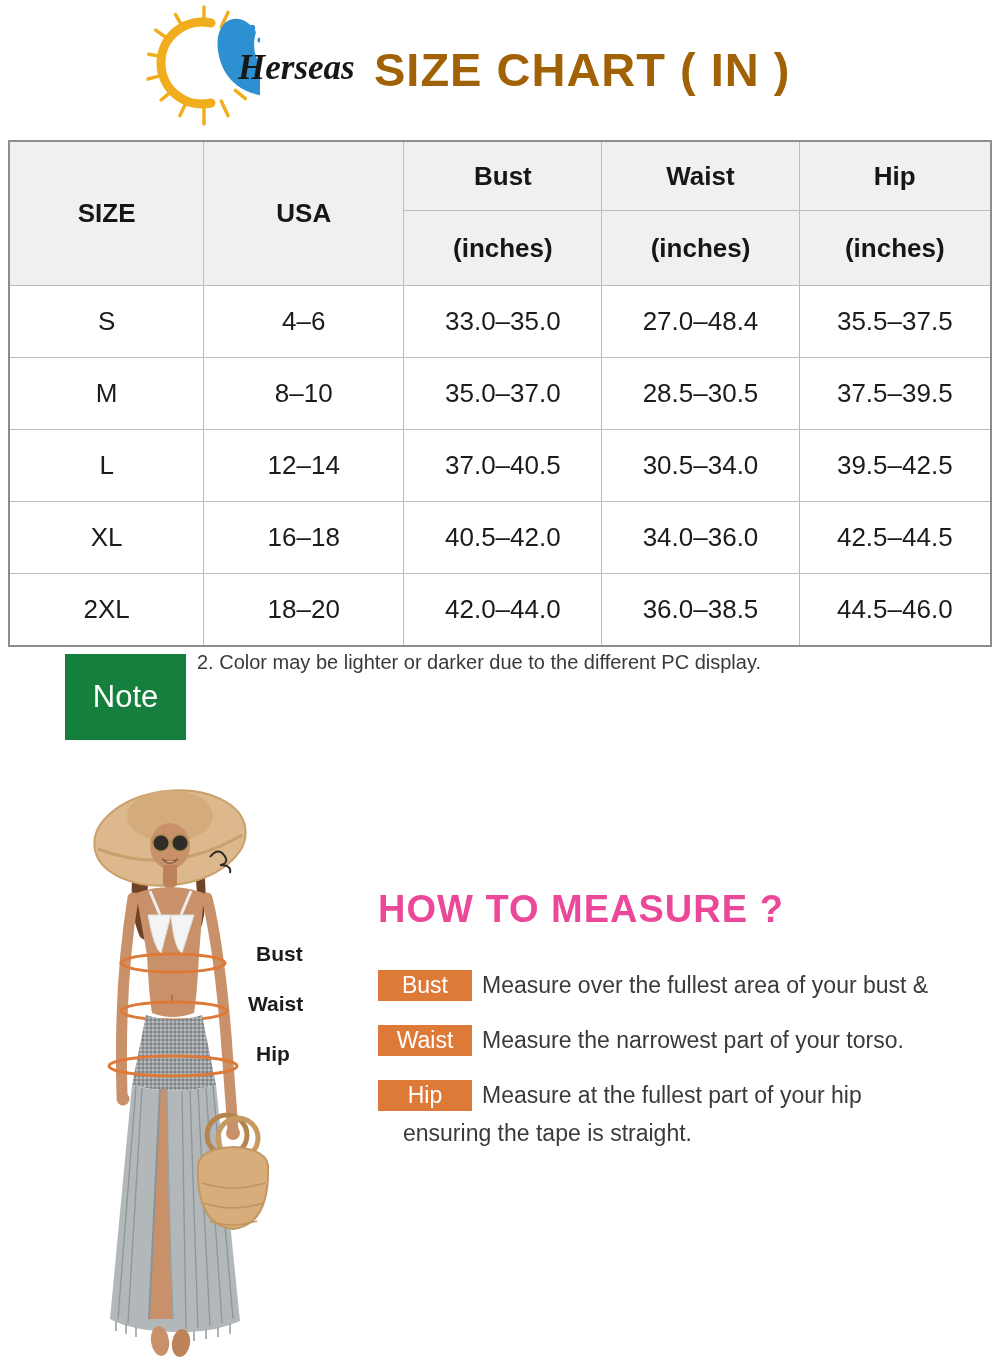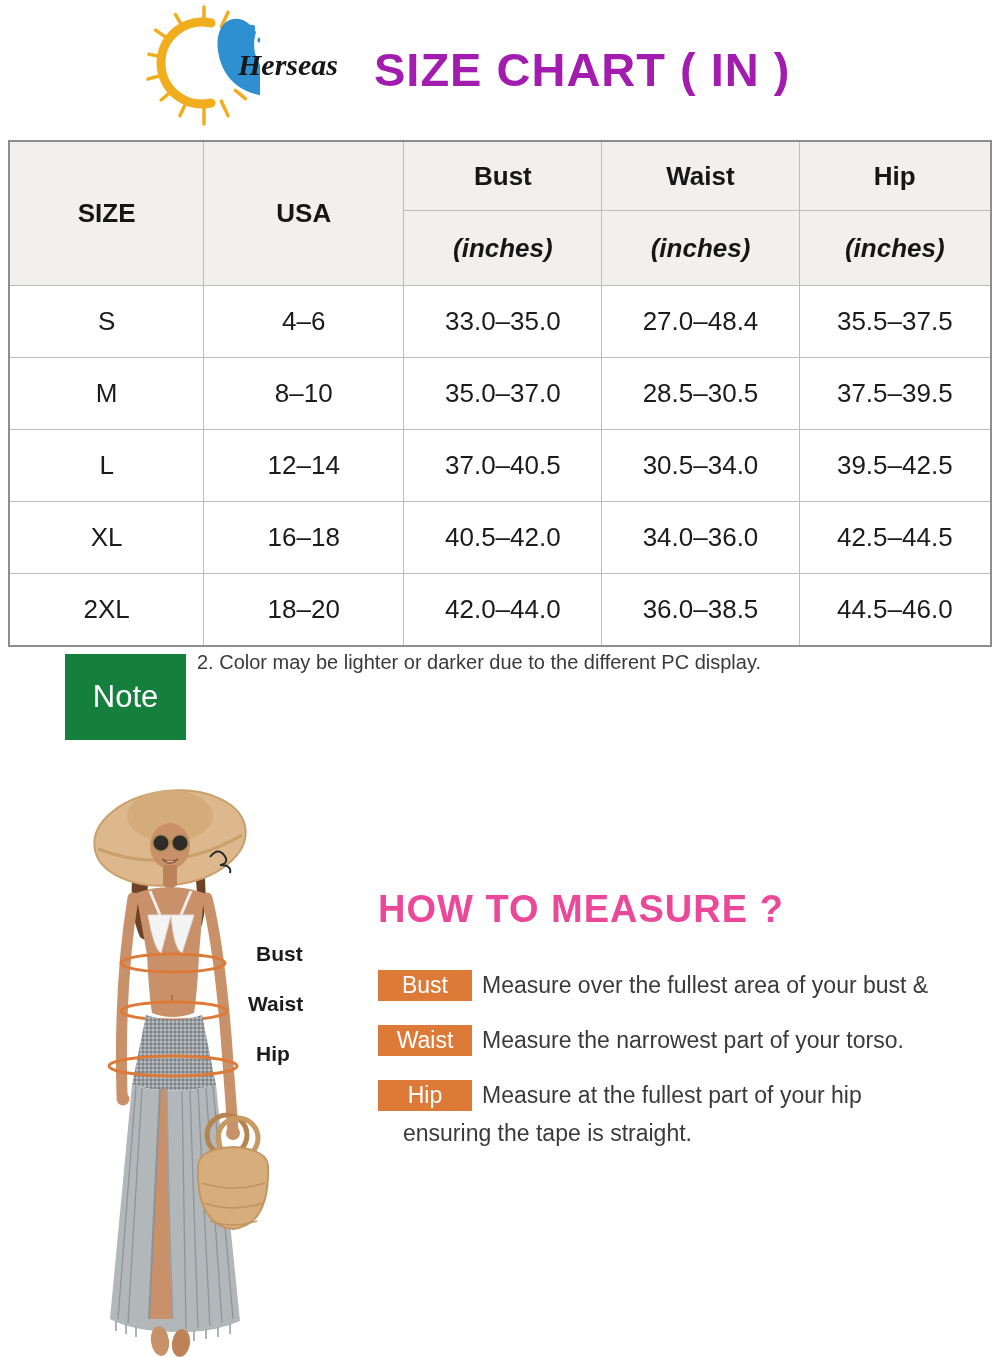--- a/index.html
+++ b/index.html
@@ -5,39 +5,39 @@
   html,body{margin:0;padding:0;background:#ffffff;}
   .page{
     position:relative;width:1000px;height:1357px;background:#ffffff;overflow:hidden;
     font-family:"Liberation Sans", sans-serif;color:#1b1b1b;
   }
   
   .logo-svg{position:absolute;left:140px;top:2px;}
   .brand{
     position:absolute;left:238px;top:48px;
     font-family:"Liberation Serif", serif;font-style:italic;font-weight:700;
-    font-size:30px;color:#171717;
+    font-size:35px;color:#171717;
   }
   .title{
     position:absolute;left:374px;top:42px;margin:0;
-    font-size:47px;font-weight:700;letter-spacing:1px;color:#a21caf;
+    font-size:47px;font-weight:700;letter-spacing:1px;color:#a16207;
   }
   
   table.size-table{
     position:absolute;left:8px;top:140px;width:984px;
     border-collapse:collapse;table-layout:fixed;
     border:2px solid #8d8d8d;
   }
   .size-table th,.size-table td{
     border:1px solid #bdbdbd;text-align:center;vertical-align:middle;
     font-size:26px;
   }
   .size-table thead th{background:#f1f0ef;font-weight:700;color:#161616;}
   .size-table .hrow1 th{height:66px;}
-  .size-table .hrow2 th{height:72px;font-style:italic;}
+  .size-table .hrow2 th{height:72px;}
   .size-table tbody td{height:69px;background:#ffffff;font-weight:400;color:#1b1b1b;}
   
   .note-box{
     position:absolute;left:65px;top:654px;width:121px;height:86px;
     background:#15803d;color:#ffffff;font-size:31px;
     display:flex;align-items:center;justify-content:center;
   }
   .note-text{
     position:absolute;left:197px;top:648px;width:800px;
     font-size:20px;line-height:29px;color:#3a3a3a;

